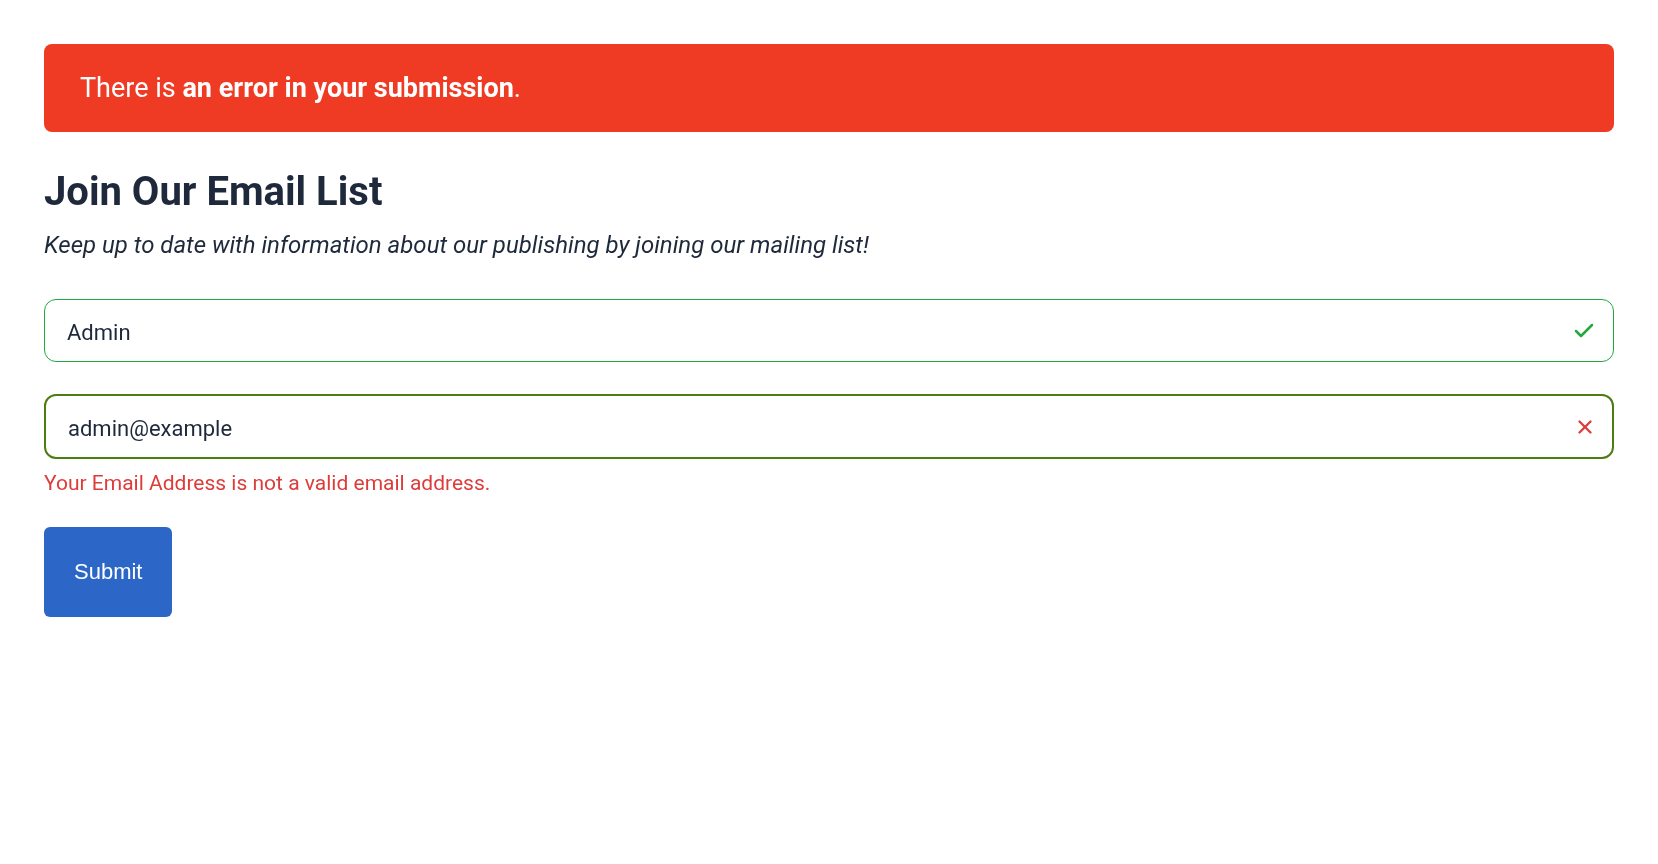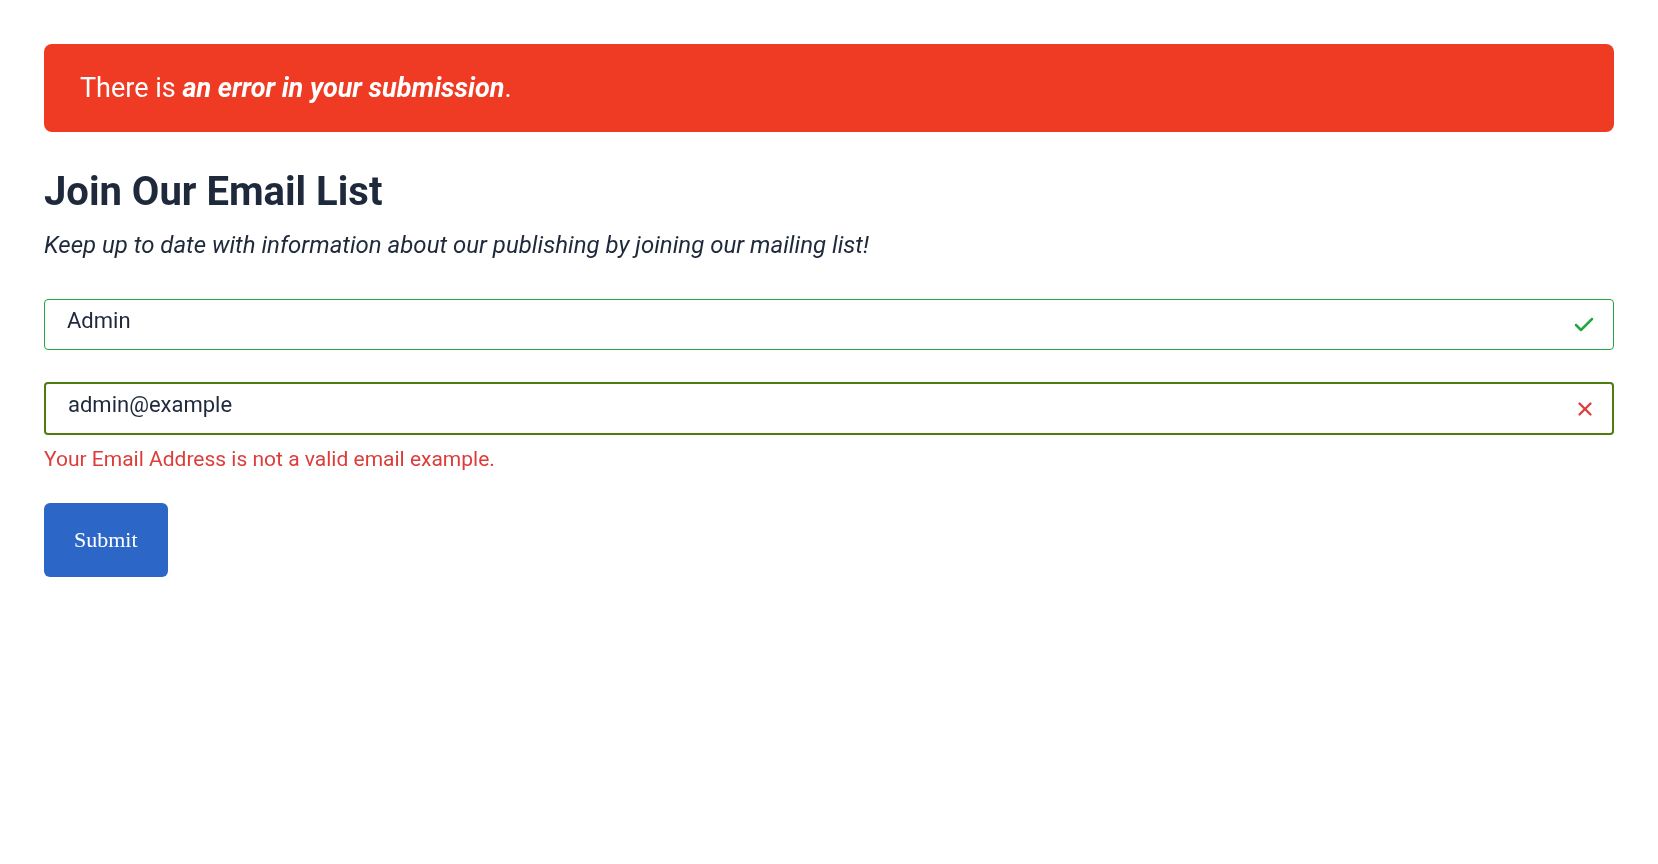--- a/index.html
+++ b/index.html
@@ -16,21 +16,20 @@
     .alert {
       background: #ef3a24;
       color: #ffffff;
       padding: 28px 36px;
       border-radius: 8px;
       font-size: 27px;
       margin-bottom: 36px;
     }
     .alert .bold {
       font-weight: 700;
-      font-style: italic;
     }
     .alert .normal {
       font-weight: 400;
     }
     h1.form-title {
       font-size: 40px;
       font-weight: 700;
       color: #1e293b;
       margin-bottom: 16px;
     }
@@ -54,23 +53,23 @@
       color: #dc2626;
       margin-left: 2px;
     }
     .input-wrapper {
       position: relative;
       display: flex;
       align-items: center;
     }
     .form-input {
       width: 100%;
-      padding: 8px 54px 16px 22px;
+      padding: 20px 54px 16px 22px;
       font-size: 22px;
-      border-radius: 4px;
+      border-radius: 12px;
       outline: none;
       color: #1e293b;
       background: #ffffff;
       font-family: inherit;
     }
     .form-input.valid {
       border: 1px solid #22a83f;
     }
     .form-input.invalid {
       border: 2px solid #4d7c0f;
@@ -86,25 +85,25 @@
     }
     .error-message {
       color: #dd3d3a;
       font-size: 21px;
       margin-top: 12px;
     }
     .submit-button {
       background: #2c67c7;
       color: #ffffff;
       border: none;
-      padding: 24px 30px;
+      padding: 32px 30px;
       font-size: 22px;
       border-radius: 6px;
       cursor: pointer;
-      font-family: Liberation Serif, serif;
+      font-family: Liberation Sans, sans-serif;
     }
   </style>
 </head>
 <body>
 
 <div class="alert">
   <span class="normal">There is </span><span class="bold">an error in your submission</span><span class="normal">.</span>
 </div>
 
 <h1 class="form-title">Join Our Email List</h1>
@@ -126,17 +125,17 @@
   <div class="form-group">
     <div class="input-wrapper">
       <input type="text" class="form-input invalid" value="admin@example" style="">
       <span class="input-icon">
         <svg width="22" height="22" viewBox="0 0 24 24" fill="none" stroke="#dd3d3a" stroke-width="2.5" stroke-linecap="round" stroke-linejoin="round">
           <line x1="18" y1="6" x2="6" y2="18"></line>
           <line x1="6" y1="6" x2="18" y2="18"></line>
         </svg>
       </span>
     </div>
-    <div class="error-message">Your Email Address is not a valid email example.</div>
+    <div class="error-message">Your Email Address is not a valid email address.</div>
   </div>
 
   <button type="submit" class="submit-button">Submit</button>
 </form>
 
 </body></html>

